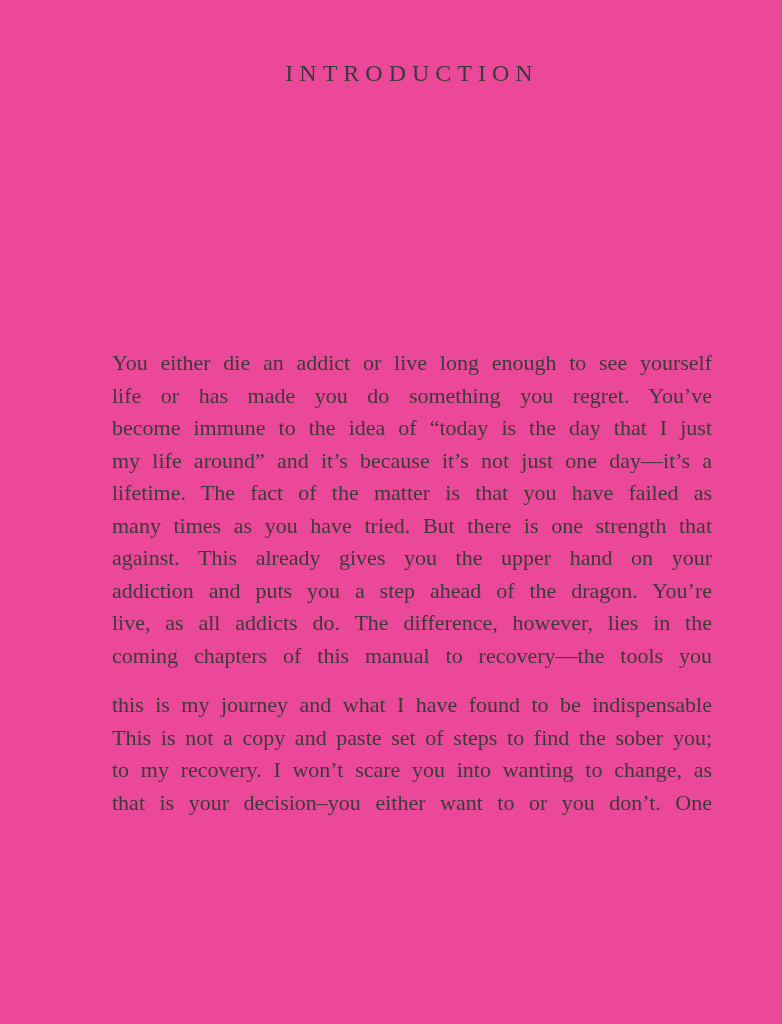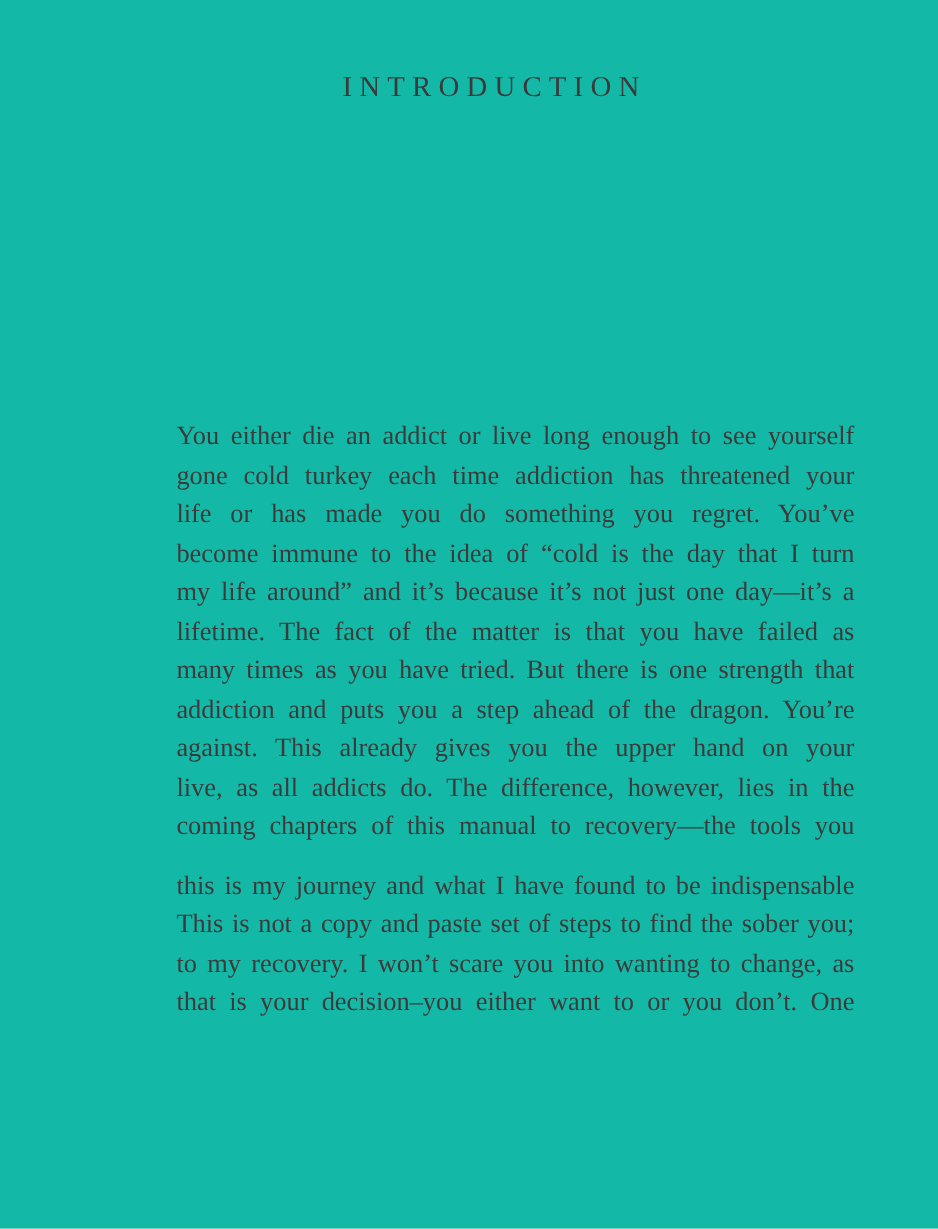--- a/index.html
+++ b/index.html
@@ -4,21 +4,21 @@
 <style>
   html, body {
     margin: 0;
     padding: 0;
     background: #ffffff;
   }
   .page {
     position: relative;
     width: 782px;
     height: 1024px;
-    background: #14b8a6;
+    background: #ec4899;
     overflow: hidden;
     font-family: "Liberation Serif", serif;
   }
   .chapter-title {
     position: absolute;
     top: 60px;
     left: 112px;
     width: 600px;
     text-align: center;
     font-family: "Liberation Serif", serif;
@@ -36,43 +36,41 @@
     font-size: 22px;
     line-height: 32.5px;
     color: #3b3b3b;
   }
   .para {
     margin: 0 0 17px 0;
   }
   .line {
     text-align: justify;
     text-align-last: justify;
-    margin-left: 35px;
   }
   .line.plain {
     text-align: left;
     text-align-last: auto;
   }
 </style>
 </head>
 <body>
 
 <div class="page">
   <div class="chapter-title">INTRODUCTION</div>
   <div class="page-body">
       <div class="para">
         <div class="line">You either die an addict or live long enough to see yourself</div>
-        <div class="line">gone cold turkey each time addiction has threatened your</div>
         <div class="line">life or has made you do something you regret. You’ve</div>
-        <div class="line">become immune to the idea of “cold is the day that I turn</div>
+        <div class="line">become immune to the idea of “today is the day that I just</div>
         <div class="line">my life around” and it’s because it’s not just one day—it’s a</div>
         <div class="line">lifetime. The fact of the matter is that you have failed as</div>
         <div class="line">many times as you have tried. But there is one strength that</div>
+        <div class="line">against. This already gives you the upper hand on your</div>
         <div class="line">addiction and puts you a step ahead of the dragon. You’re</div>
-        <div class="line">against. This already gives you the upper hand on your</div>
         <div class="line">live, as all addicts do. The difference, however, lies in the</div>
         <div class="line">coming chapters of this manual to recovery—the tools you</div>
       </div>
       <div class="para">
         <div class="line">this is my journey and what I have found to be indispensable</div>
         <div class="line">This is not a copy and paste set of steps to find the sober you;</div>
         <div class="line">to my recovery. I won’t scare you into wanting to change, as</div>
         <div class="line">that is your decision–you either want to or you don’t. One</div>
       </div>
     </div>

